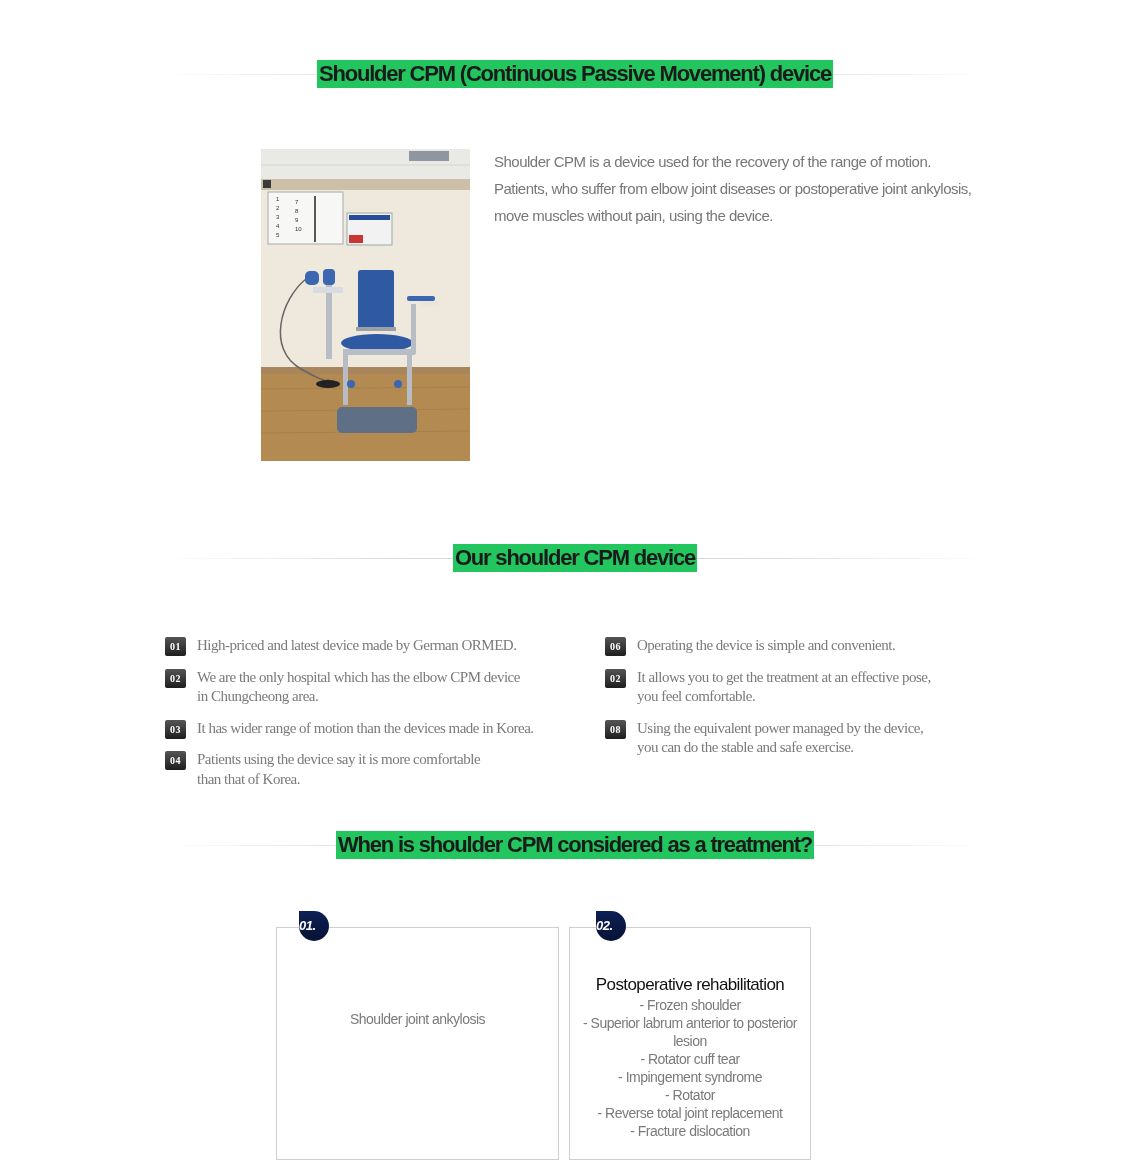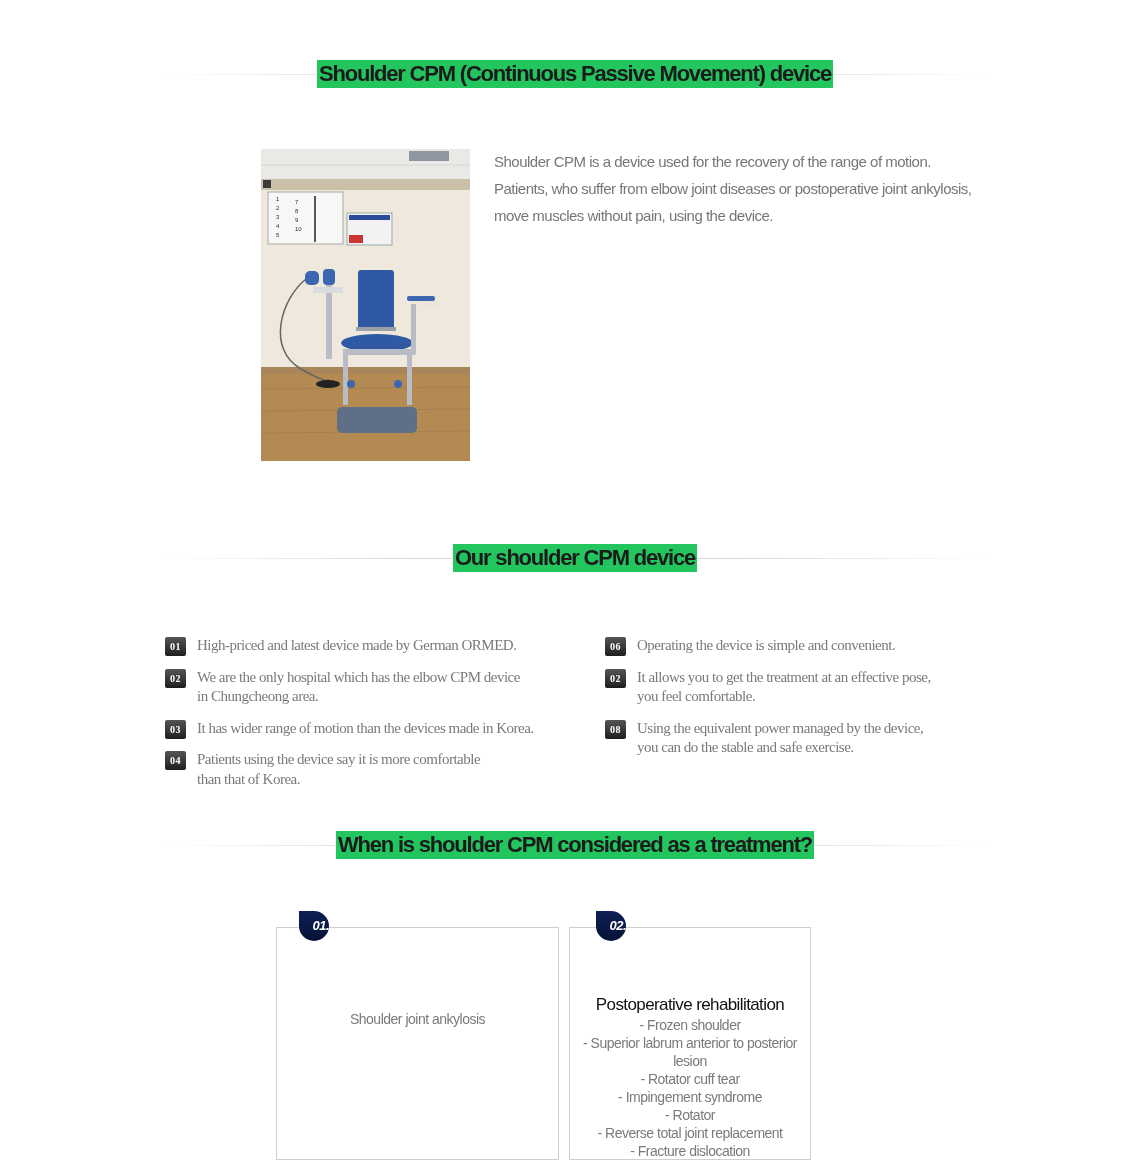--- a/index.html
+++ b/index.html
@@ -45,21 +45,21 @@
 
   .card {
     position: absolute; top: 927px; height: 233px; border: 1px solid #cfcfcf; background: #fff;
     text-align: center;
   }
   .badge {
     position: absolute; top: -17px; left: 22px; width: 30px; height: 30px;
     background: linear-gradient(#0d1f55, #061335);
     border-radius: 0 50% 50% 50%;
     color: #fff; font-size: 13px; font-weight: bold; font-style: italic;
-    line-height: 30px; text-align: right; letter-spacing: -0.5px;
+    line-height: 30px; text-align: left; letter-spacing: -0.5px;
   }
   .card-title { font-size: 17px; letter-spacing: -0.6px; color: #111; line-height: 22px; }
   .card-line { font-size: 14px; letter-spacing: -0.5px; color: #7a7a7a; line-height: 18px; }
 </style>
 </head>
 <body>
 
 <div class="sec-title" style="top:60px;">
   <div class="rule" style="top:14px;"></div>
   <h2>Shoulder CPM (Continuous Passive Movement) device</h2>
@@ -185,21 +185,21 @@
   <h2>When is shoulder CPM considered as a treatment?</h2>
 </div>
 
 <div class="card" style="left:276px; width:283px;">
   <span class="badge">01.</span>
   <div class="card-line" style="margin-top:82px;">Shoulder joint ankylosis</div>
 </div>
 
 <div class="card" style="left:569px; width:242px;">
   <span class="badge" style="left:26px;">02.</span>
-  <div class="card-title" style="margin-top:66px;">Postoperative rehabilitation</div>
+  <div class="card-title" style="margin-top:46px;">Postoperative rehabilitation</div>
   <div class="card-line">- Frozen shoulder</div>
   <div class="card-line">- Superior labrum anterior to posterior lesion</div>
   <div class="card-line">- Rotator cuff tear</div>
   <div class="card-line">- Impingement syndrome</div>
   <div class="card-line">- Rotator</div>
   <div class="card-line">- Reverse total joint replacement</div>
   <div class="card-line">- Fracture dislocation</div>
 </div>
 
 </body></html>

